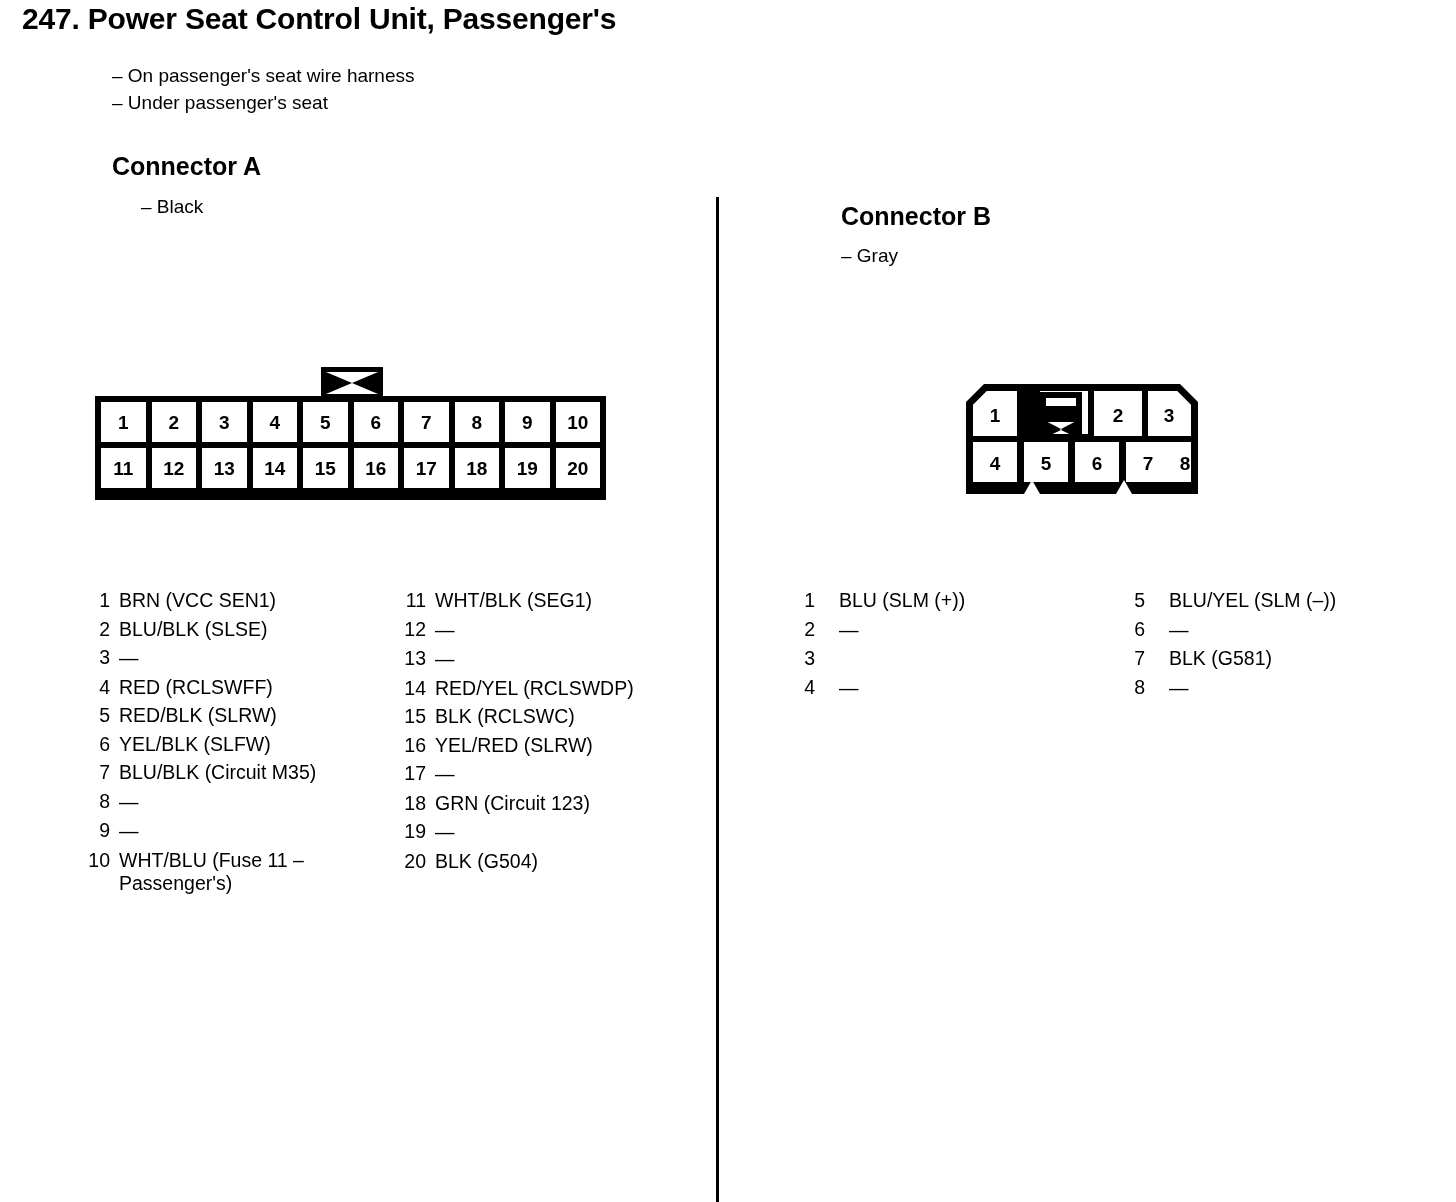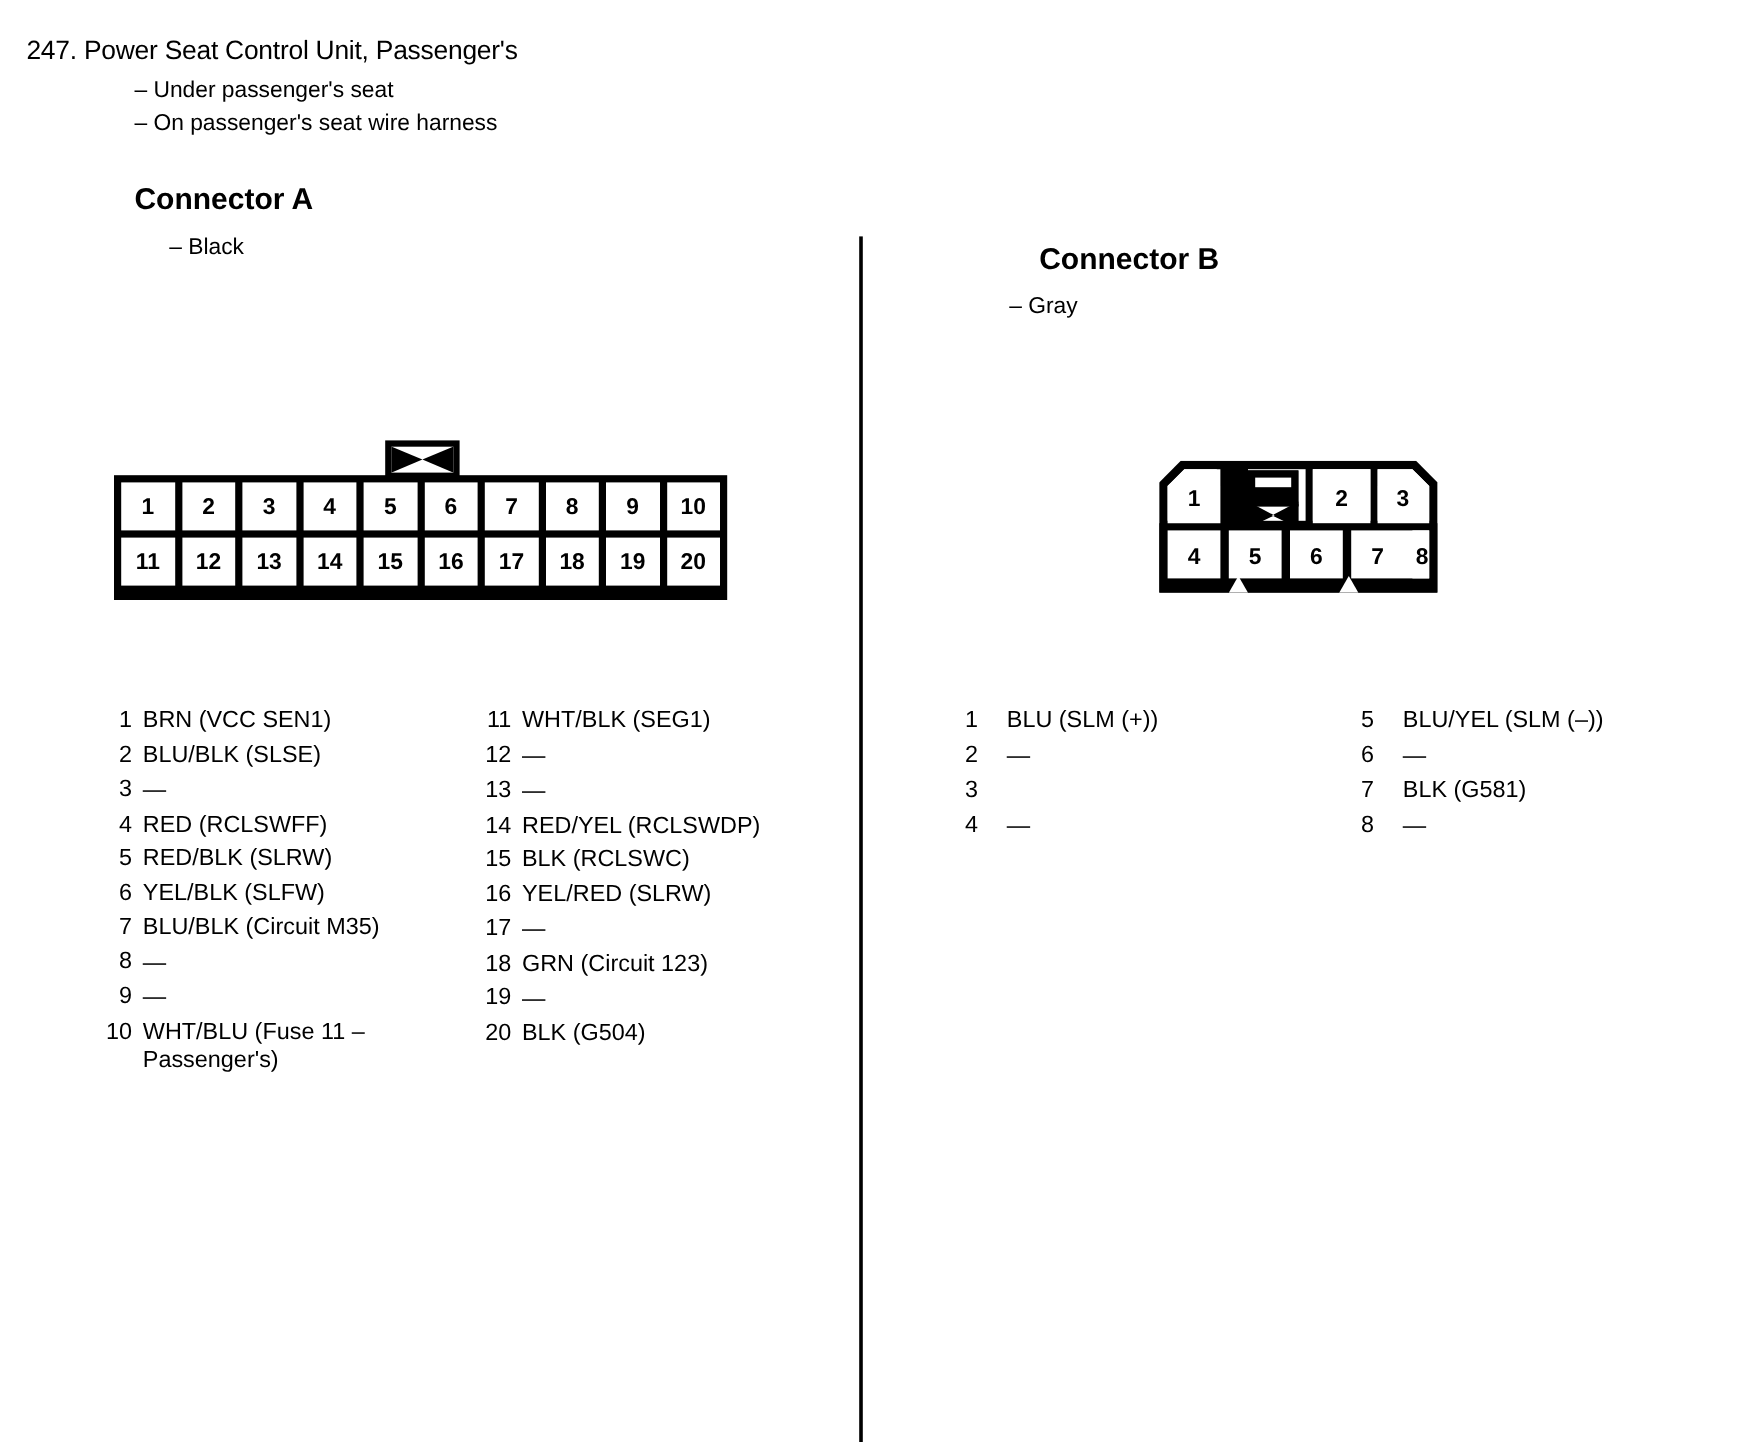--- a/index.html
+++ b/index.html
@@ -14,23 +14,23 @@
     position: relative;
     font-family: "Liberation Sans", sans-serif;
     color: #000000;
     overflow: hidden;
   }
 
   
   .page-title {
     position: absolute;
     left: 22px;
-    top: 29px;
-    font-size: 22px;
-    font-weight: normal;
+    top: 2px;
+    font-size: 30px;
+    font-weight: bold;
     letter-spacing: -0.2px;
     white-space: nowrap;
   }
   .sub-list {
     position: absolute;
     left: 112px;
     top: 62px;
     font-size: 19px;
     line-height: 27px;
   }
@@ -143,22 +143,22 @@
   .pinlist.wide .pin-num { width: 26px; flex: 0 0 26px; }
   .pinlist.bcol .pin-num { width: 14px; flex: 0 0 14px; }
   .pinlist.bcol .pin-label { padding-left: 24px; }
 </style>
 </head>
 <body>
 
 <div class="page-title">247. Power Seat Control Unit, Passenger's</div>
 
 <div class="sub-list">
+  <div>– On passenger's seat wire harness</div>
   <div>– Under passenger's seat</div>
-  <div>– On passenger's seat wire harness</div>
 </div>
 
 <div class="divider"></div>
 
 <div class="conn-heading" style="left:112px; top:152px;">Connector A</div>
 <div class="conn-color" style="left:112px; top:196px;margin-left:29px;">– Black</div>
 
 <div class="connA-tab">
   <svg class="bowtie" viewBox="0 0 52 22">
     <rect x="0" y="0" width="52" height="22" fill="#ffffff"></rect>
@@ -274,21 +274,21 @@
   <div class="pin-row">
     <span class="pin-num">19</span>
     <span class="pin-label blank">—</span>
   </div>
   <div class="pin-row">
     <span class="pin-num">20</span>
     <span class="pin-label">BLK (G504)</span>
   </div>
 </div>
 
-<div class="conn-heading" style="left:841px; top:202px;margin-left:25px;">Connector B</div>
+<div class="conn-heading" style="left:841px; top:202px;">Connector B</div>
 <div class="conn-color" style="left:841px; top:245px;">– Gray</div>
 
 <div class="connB">
   <svg width="232" height="110" viewBox="0 0 232 110">
 
     <path d="M 0,18 L 18,0 L 232,0 L 232,0 L 214,0 L 232,18 L 232,110 L 0,110 Z" fill="none"></path>
     <path d="
       M 0,18
       L 18,0
       L 214,0

